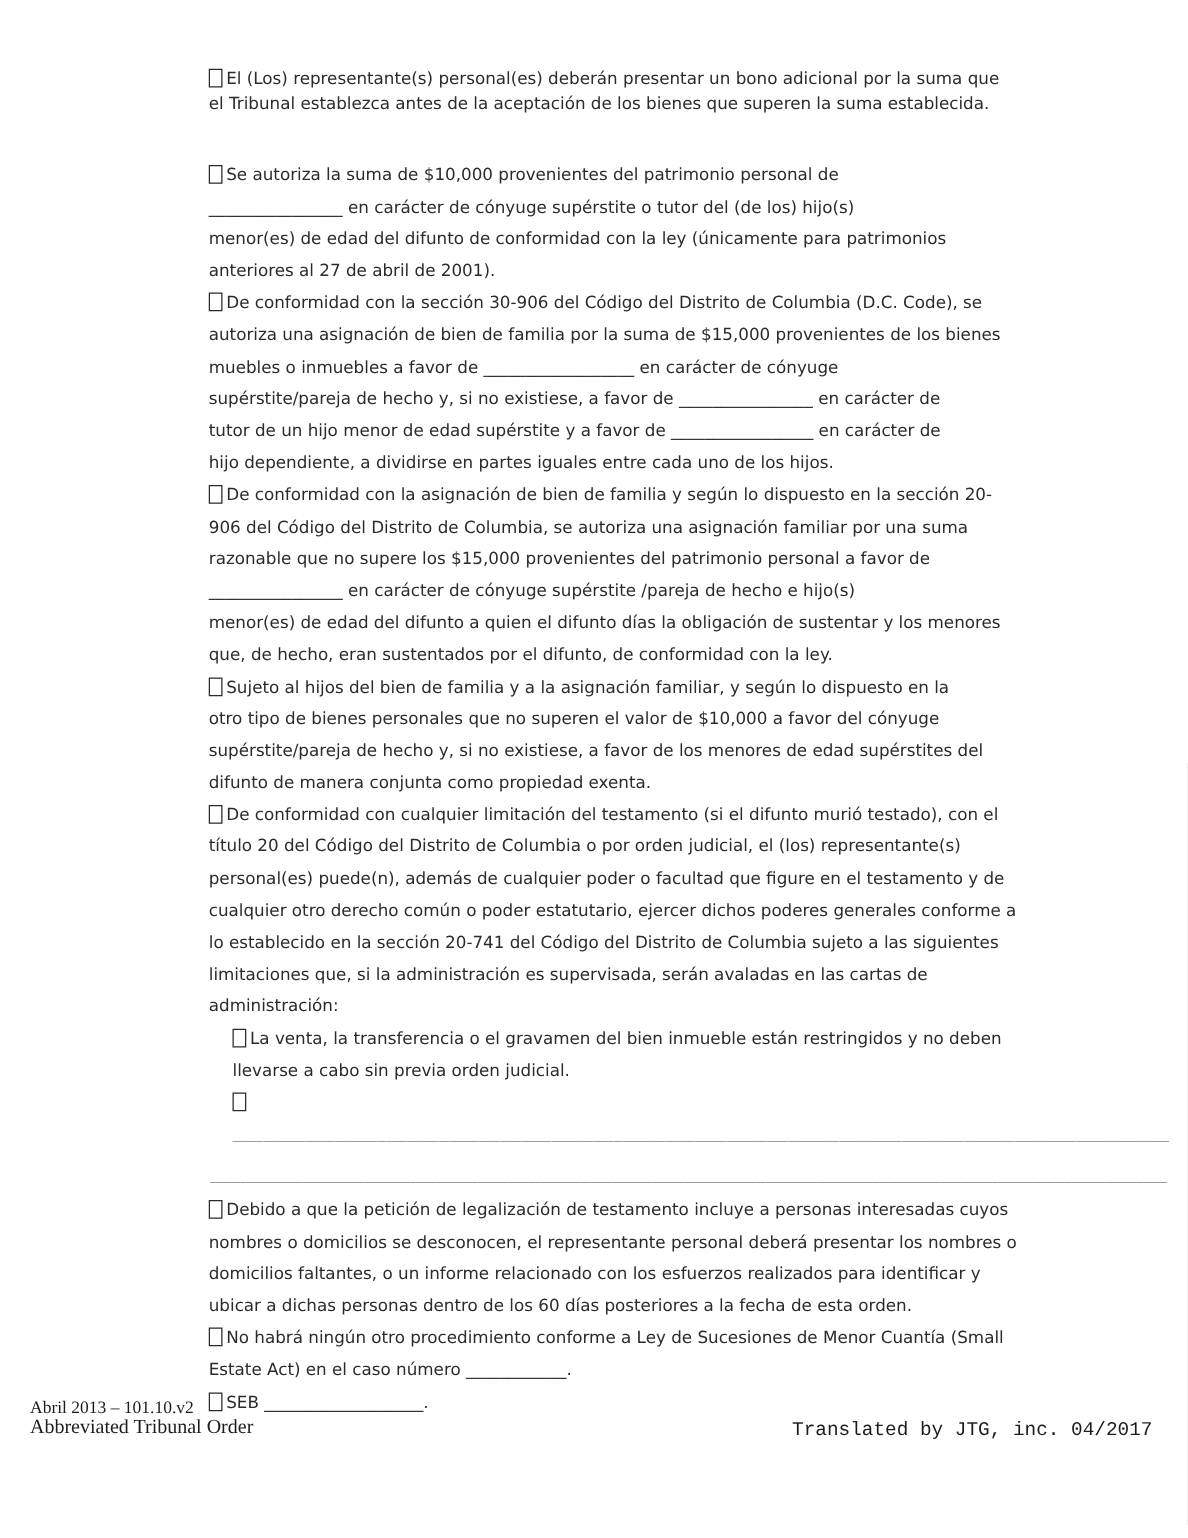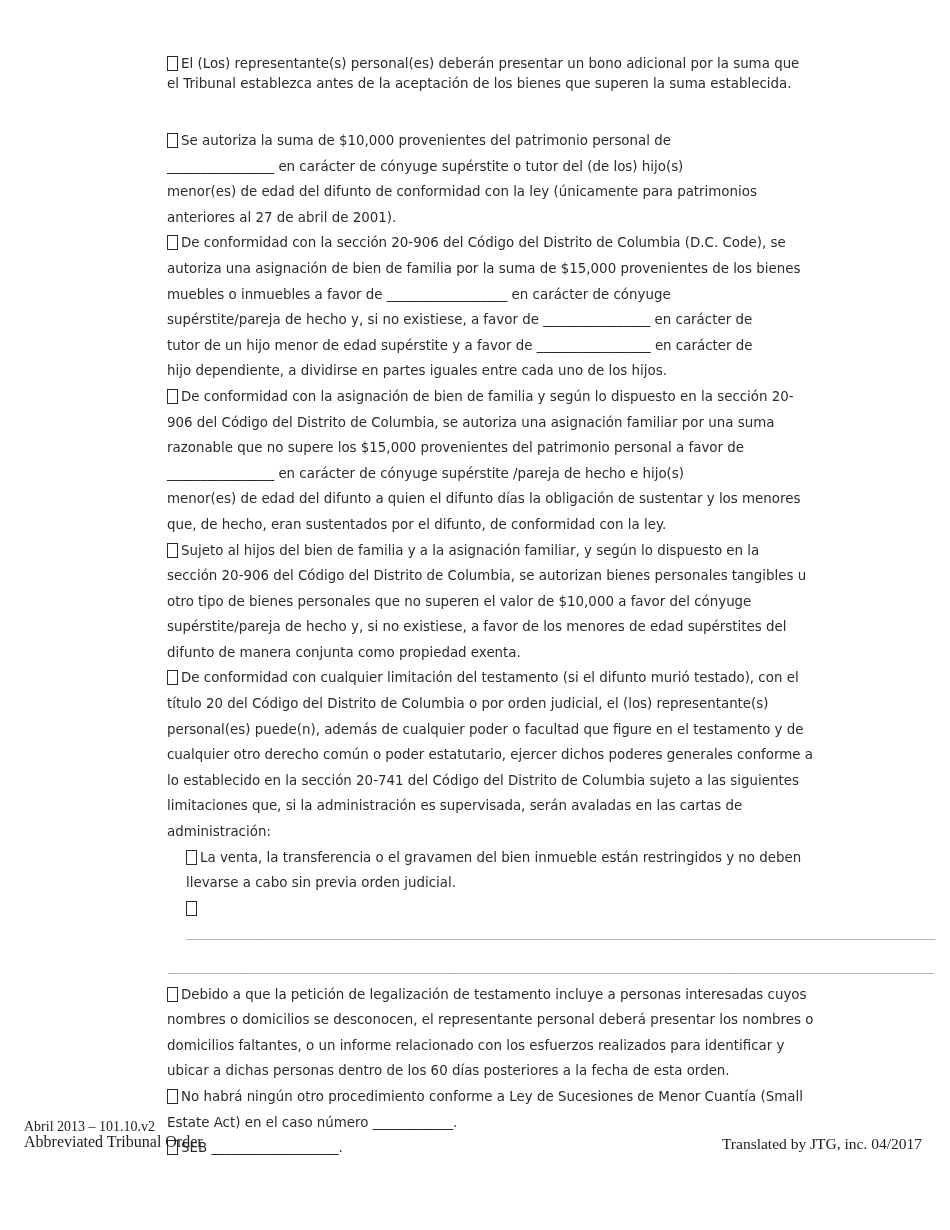--- a/index.html
+++ b/index.html
@@ -38,21 +38,21 @@
     font-family:"Liberation Serif","DejaVu Serif",serif;
     font-size:14px;color:#1c1c1c;
   }
   .footer-title{
     position:absolute;left:24px;top:1133px;
     font-family:"Liberation Serif","DejaVu Serif",serif;
     font-size:16px;color:#1c1c1c;
   }
   .footer-translation{
     position:absolute;right:28px;top:1135px;
-    font-family:Liberation Serif, serif;
+    font-family:Liberation Mono, monospace;
     font-size:15.5px;color:#1c1c1c;
   }
 </style>
 </head>
 <body>
 
 <div class="page">
 
   <div class="doc-body">
       <div class="para tight">
@@ -60,38 +60,37 @@
         <div class="line"><span>el Tribunal establezca antes de la aceptación de los bienes que superen la suma establecida.</span></div>
       </div>
       <div class="spacer"></div>
       <div class="para">
         <div class="line"><span class="checkbox"></span><span>Se autoriza la suma de $10,000 provenientes del patrimonio personal de</span></div>
         <div class="line"><span>________________ en carácter de cónyuge supérstite o tutor del (de los) hijo(s)</span></div>
         <div class="line"><span>menor(es) de edad del difunto de conformidad con la ley (únicamente para patrimonios</span></div>
         <div class="line"><span>anteriores al 27 de abril de 2001).</span></div>
       </div>
       <div class="para">
-        <div class="line"><span class="checkbox"></span><span>De conformidad con la sección 20-906 del Código del Distrito de Columbia (D.C. Code), se</span></div>
+        <div class="line"><span class="checkbox"></span><span>De conformidad con la sección 30-906 del Código del Distrito de Columbia (D.C. Code), se</span></div>
         <div class="line"><span>autoriza una asignación de bien de familia por la suma de $15,000 provenientes de los bienes</span></div>
         <div class="line"><span>muebles o inmuebles a favor de __________________ en carácter de cónyuge</span></div>
         <div class="line"><span>supérstite/pareja de hecho y, si no existiese, a favor de ________________ en carácter de</span></div>
         <div class="line"><span>tutor de un hijo menor de edad supérstite y a favor de _________________ en carácter de</span></div>
         <div class="line"><span>hijo dependiente, a dividirse en partes iguales entre cada uno de los hijos.</span></div>
       </div>
       <div class="para">
         <div class="line"><span class="checkbox"></span><span>De conformidad con la asignación de bien de familia y según lo dispuesto en la sección 20-</span></div>
         <div class="line"><span>906 del Código del Distrito de Columbia, se autoriza una asignación familiar por una suma</span></div>
         <div class="line"><span>razonable que no supere los $15,000 provenientes del patrimonio personal a favor de</span></div>
         <div class="line"><span>________________ en carácter de cónyuge supérstite /pareja de hecho e hijo(s)</span></div>
         <div class="line"><span>menor(es) de edad del difunto a quien el difunto días la obligación de sustentar y los menores</span></div>
         <div class="line"><span>que, de hecho, eran sustentados por el difunto, de conformidad con la ley.</span></div>
       </div>
       <div class="para">
         <div class="line"><span class="checkbox"></span><span>Sujeto al hijos del bien de familia y a la asignación familiar, y según lo dispuesto en la</span></div>
-        <div class="line"><span>sección 20-906 del Código del Distrito de Columbia, se autorizan bienes personales tangibles u</span></div>
         <div class="line"><span>otro tipo de bienes personales que no superen el valor de $10,000 a favor del cónyuge</span></div>
         <div class="line"><span>supérstite/pareja de hecho y, si no existiese, a favor de los menores de edad supérstites del</span></div>
         <div class="line"><span>difunto de manera conjunta como propiedad exenta.</span></div>
       </div>
       <div class="para">
         <div class="line"><span class="checkbox"></span><span>De conformidad con cualquier limitación del testamento (si el difunto murió testado), con el</span></div>
         <div class="line"><span>título 20 del Código del Distrito de Columbia o por orden judicial, el (los) representante(s)</span></div>
         <div class="line"><span>personal(es) puede(n), además de cualquier poder o facultad que figure en el testamento y de</span></div>
         <div class="line"><span>cualquier otro derecho común o poder estatutario, ejercer dichos poderes generales conforme a</span></div>
         <div class="line"><span>lo establecido en la sección 20-741 del Código del Distrito de Columbia sujeto a las siguientes</span></div>

